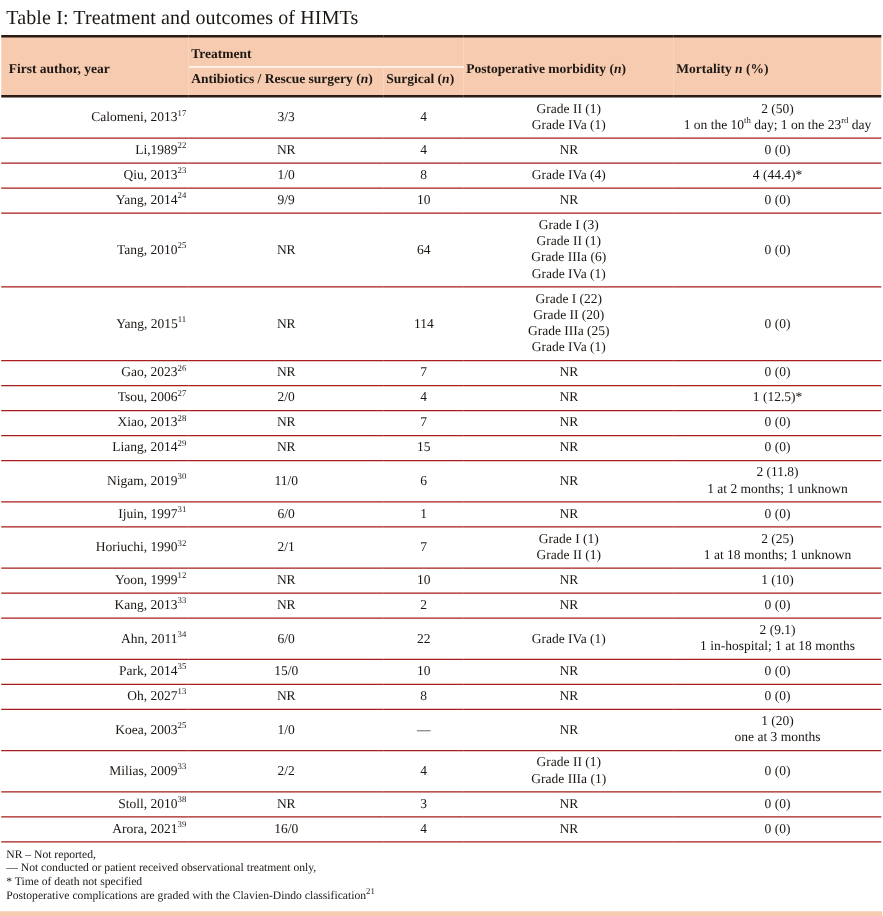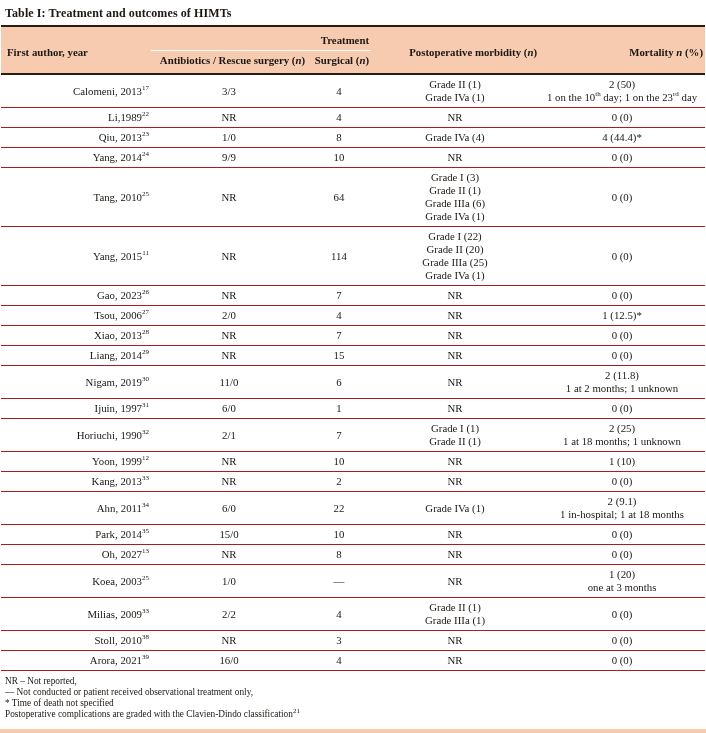--- a/index.html
+++ b/index.html
@@ -6,36 +6,36 @@
   body {
     width: 706px; height: 733px;
     background: #ffffff;
     font-family: "Liberation Serif", "DejaVu Serif", serif;
     color: #1c1713;
     position: relative;
     overflow: hidden;
   }
   .page { padding: 2px 1px 0 1px; }
   .title {
-    font-weight: bold;
-    font-size: 12px;
+    font-weight: normal;
+    font-size: 16px;
     padding: 4px 4px 4px 4px;
     letter-spacing: 0.1px;
   }
   table.himt {
     width: 704px;
     border-collapse: collapse;
     table-layout: fixed;
     border-top: 2px solid #2b1b13;
   }
   thead { background: #f6cbb0; }
   thead th {
     font-weight: bold;
     font-size: 10.8px;
-    text-align: right;
+    text-align: left;
     vertical-align: middle;
     padding: 4px 2px;
   }
   thead tr.top th { padding-top: 7px; padding-bottom: 4px; }
   thead tr.sub th { padding-top: 3px; padding-bottom: 7px; }
   th.author-col { text-align: left; padding-left: 6px; }
   th.treatment-col { border-bottom: 1.5px solid #ffffff; }
   thead { border-bottom: 2px solid #2b1b13; }
   tbody tr:first-child td { border-top: 2px solid #2b1b13; }
   tbody td {

